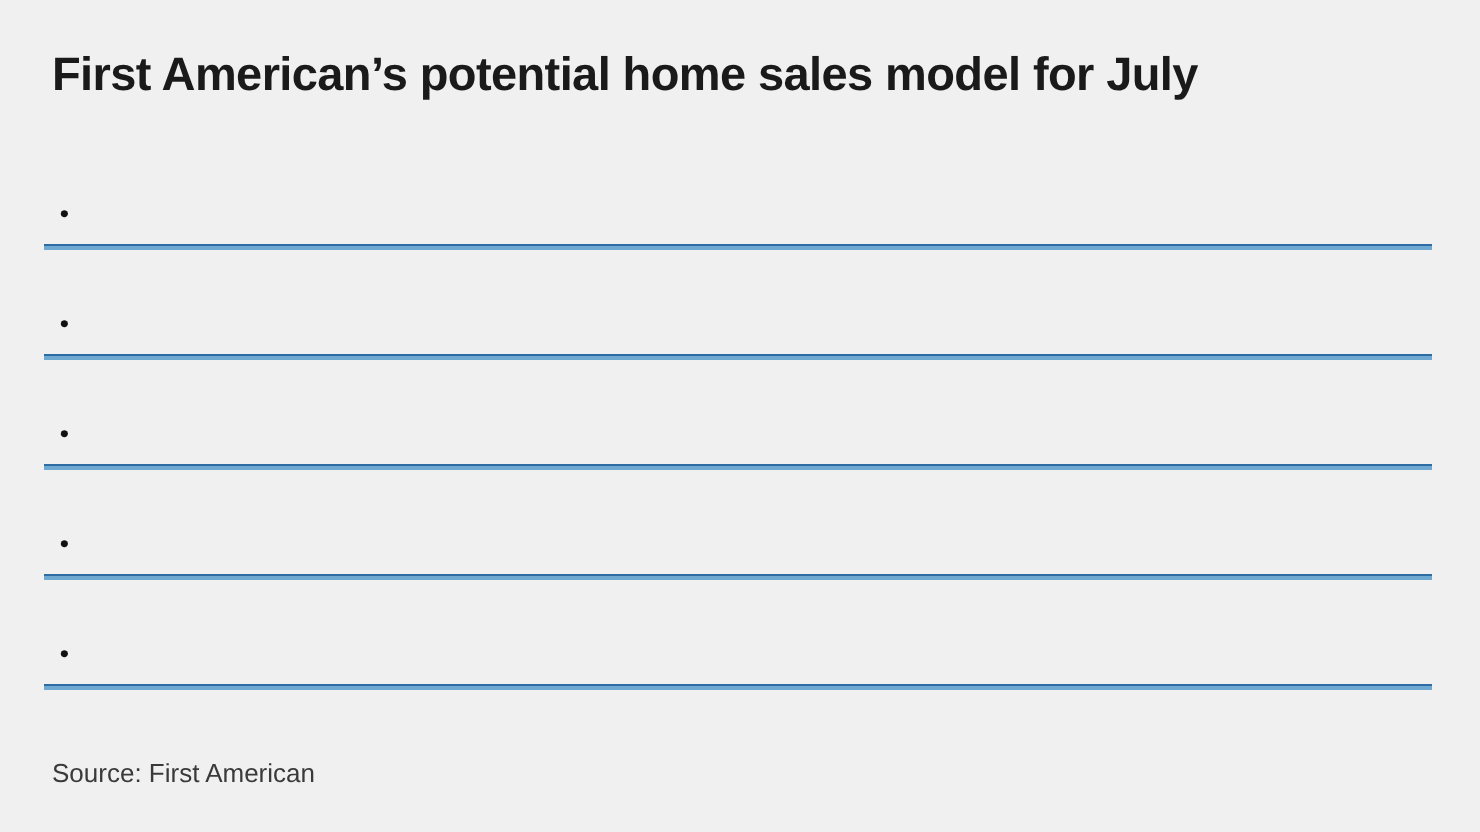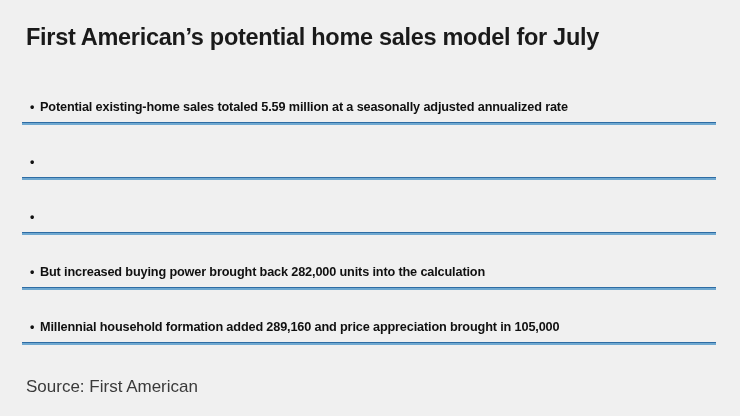--- a/index.html
+++ b/index.html
@@ -83,40 +83,39 @@
     background: #6fa8d0;
     border-top: 1px solid #2e6ca4;
     box-sizing: border-box;
   }
 
   
   .source {
     position: absolute;
     left: 26px;
     top: 379px;
-    font-size: 17px;
+    font-size: 13px;
     font-weight: normal;
     color: #3a3a3a;
     line-height: 15px;
     white-space: nowrap;
   }
 </style>
 </head>
 <body>
 
 <div class="slide">
 
   <div class="title">First American’s potential home sales model for July</div>
 
   <div class="bullet-list">
 
     <div class="bullet-row">
       <div class="bullet-line">
         <span class="bullet-dot">•</span>
-        <span class="bullet-text">Potential existing-home sales totaled 5.59 million at a seasonally adjusted annualized rate</span>
       </div>
       <div class="divider"></div>
     </div>
 
     <div class="bullet-row">
       <div class="bullet-line">
         <span class="bullet-dot">•</span>
       </div>
       <div class="divider"></div>
     </div>
@@ -124,29 +123,27 @@
     <div class="bullet-row">
       <div class="bullet-line">
         <span class="bullet-dot">•</span>
       </div>
       <div class="divider"></div>
     </div>
 
     <div class="bullet-row">
       <div class="bullet-line">
         <span class="bullet-dot">•</span>
-        <span class="bullet-text">But increased buying power brought back 282,000 units into the calculation</span>
       </div>
       <div class="divider"></div>
     </div>
 
     <div class="bullet-row">
       <div class="bullet-line">
         <span class="bullet-dot">•</span>
-        <span class="bullet-text">Millennial household formation added 289,160 and price appreciation brought in 105,000</span>
       </div>
       <div class="divider"></div>
     </div>
 
   </div>
 
   <div class="source">Source: First American</div>
 
 </div>
 

